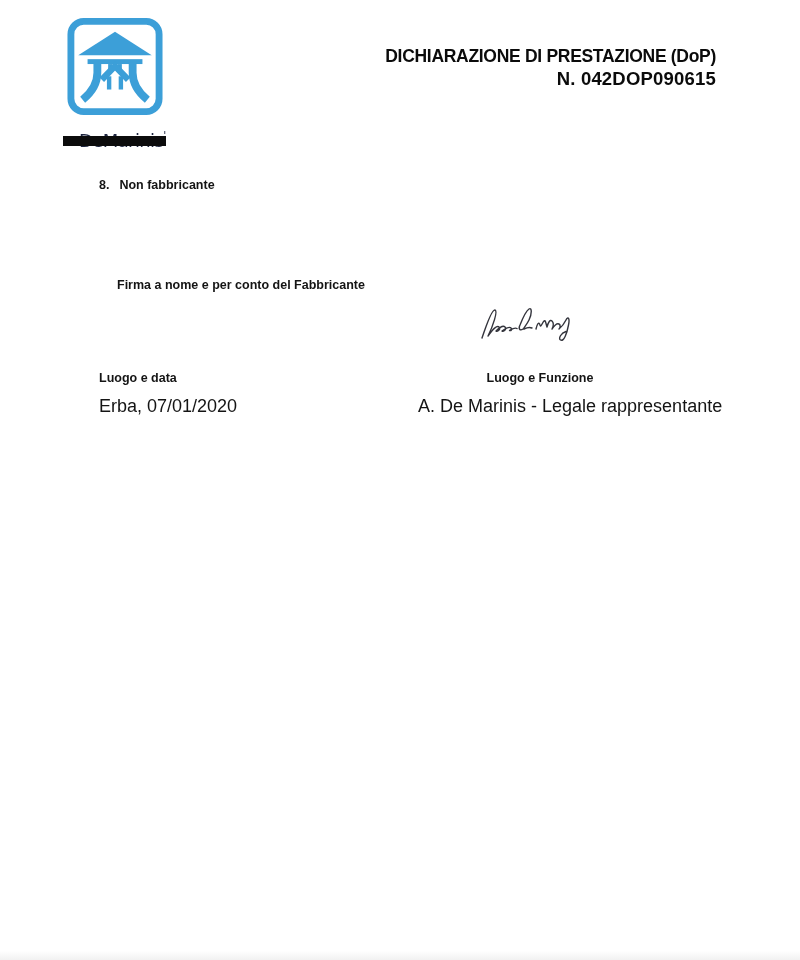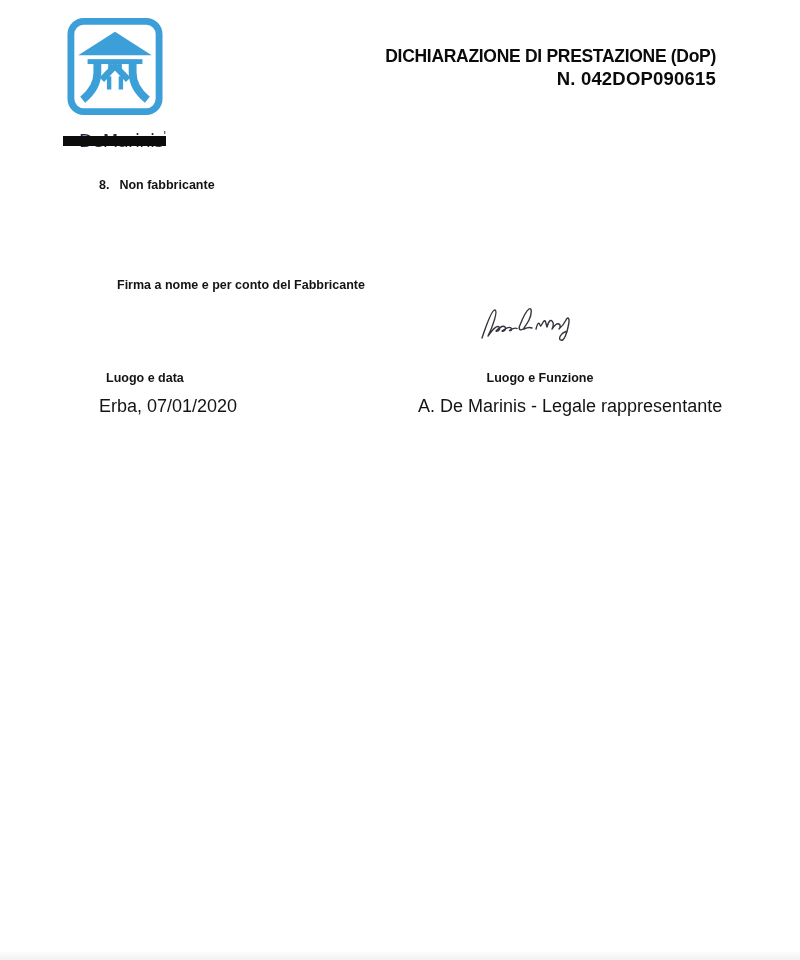--- a/index.html
+++ b/index.html
@@ -47,21 +47,21 @@
     font-size: 12.5px; line-height: 16px; white-space: nowrap;
   }
   .firma {
     position: absolute; left: 99px; top: 278px;
     font-size: 12.5px; line-height: 15px; margin-left: 18px;
   }
   .signature { position: absolute; left: 476px; top: 296px; }
 
   .label { position: absolute; font-size: 12.5px; line-height: 15px; font-weight: bold; }
   .value { position: absolute; font-size: 18px; line-height: 15px; font-weight: normal; }
-  .label-place { left: 106px; top: 371px; }
+  .label-place { left: 99px; top: 371px; }
   .label-name  { left: 420px; top: 371px; width: 240px; text-align: center; }
   .value-place { left: 99px; top: 399px; }
   .value-name  { left: 418px; top: 399px; width: 244px; text-align: left; white-space: nowrap; }
 
   
   .scan-edge {
     position: absolute; left: 0; bottom: 0; width: 100%; height: 9px;
     background: linear-gradient(to bottom, rgba(240,240,240,0), #f1f1f1);
   }
 </style>

